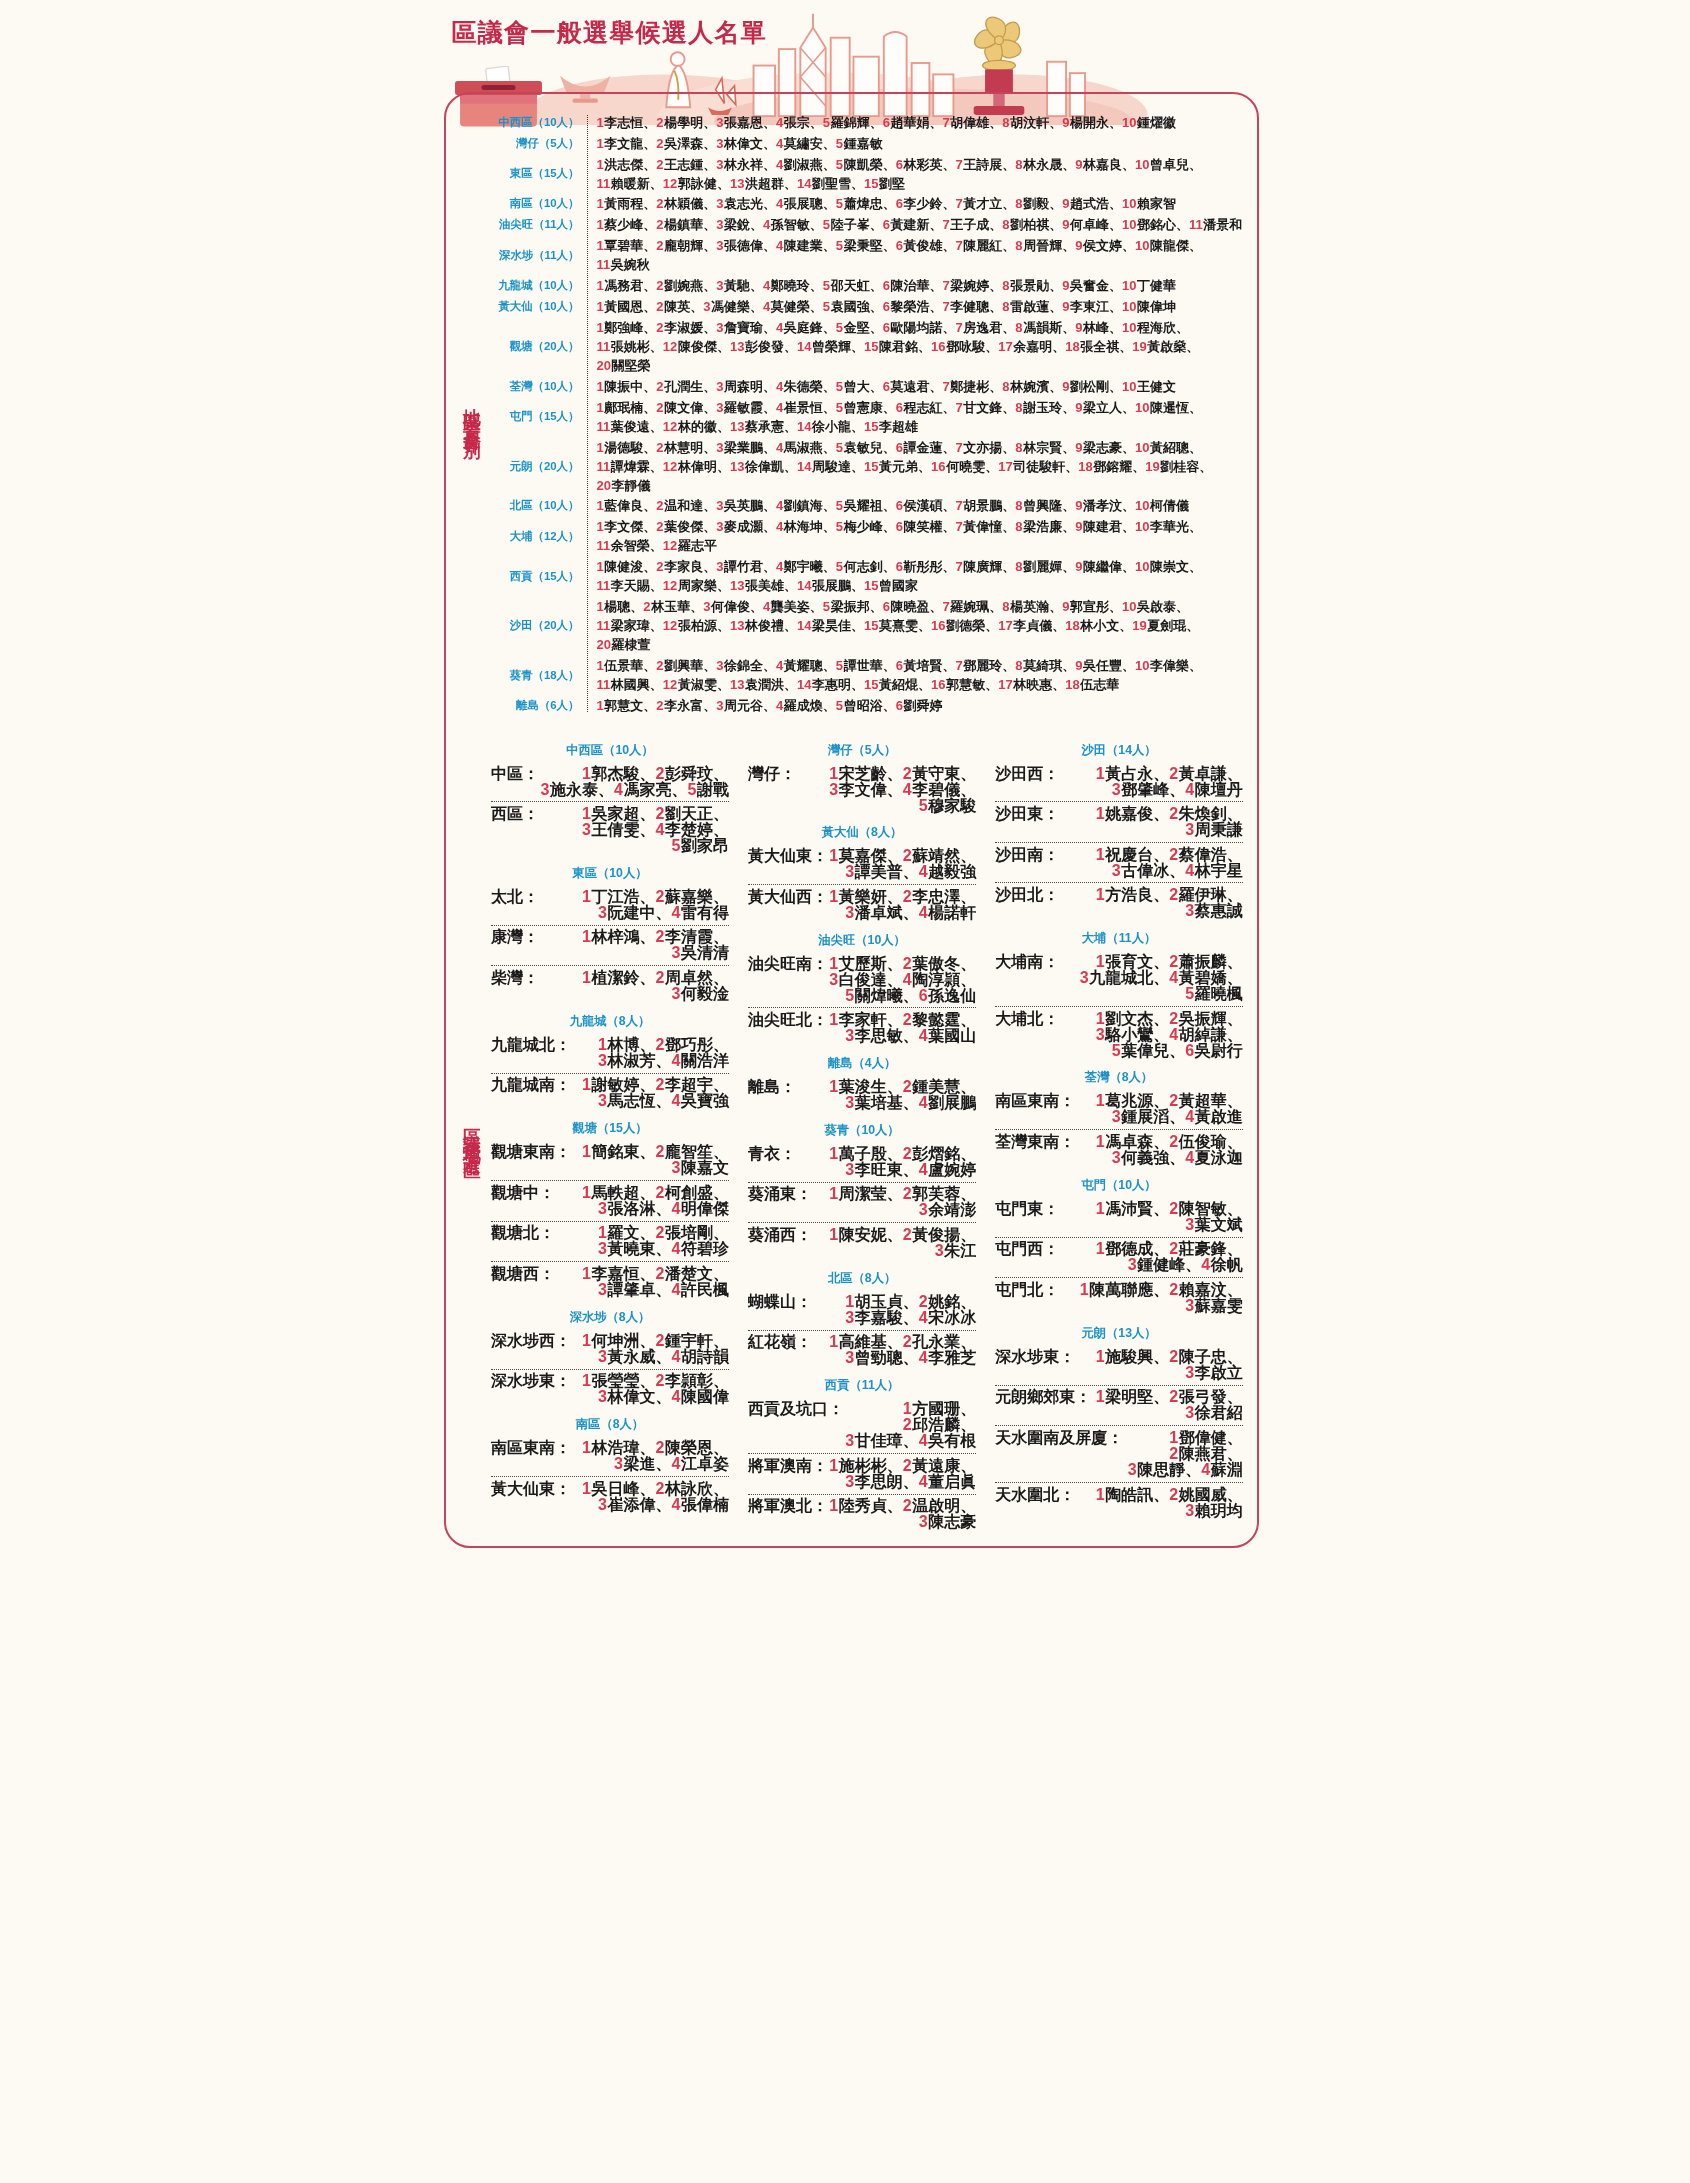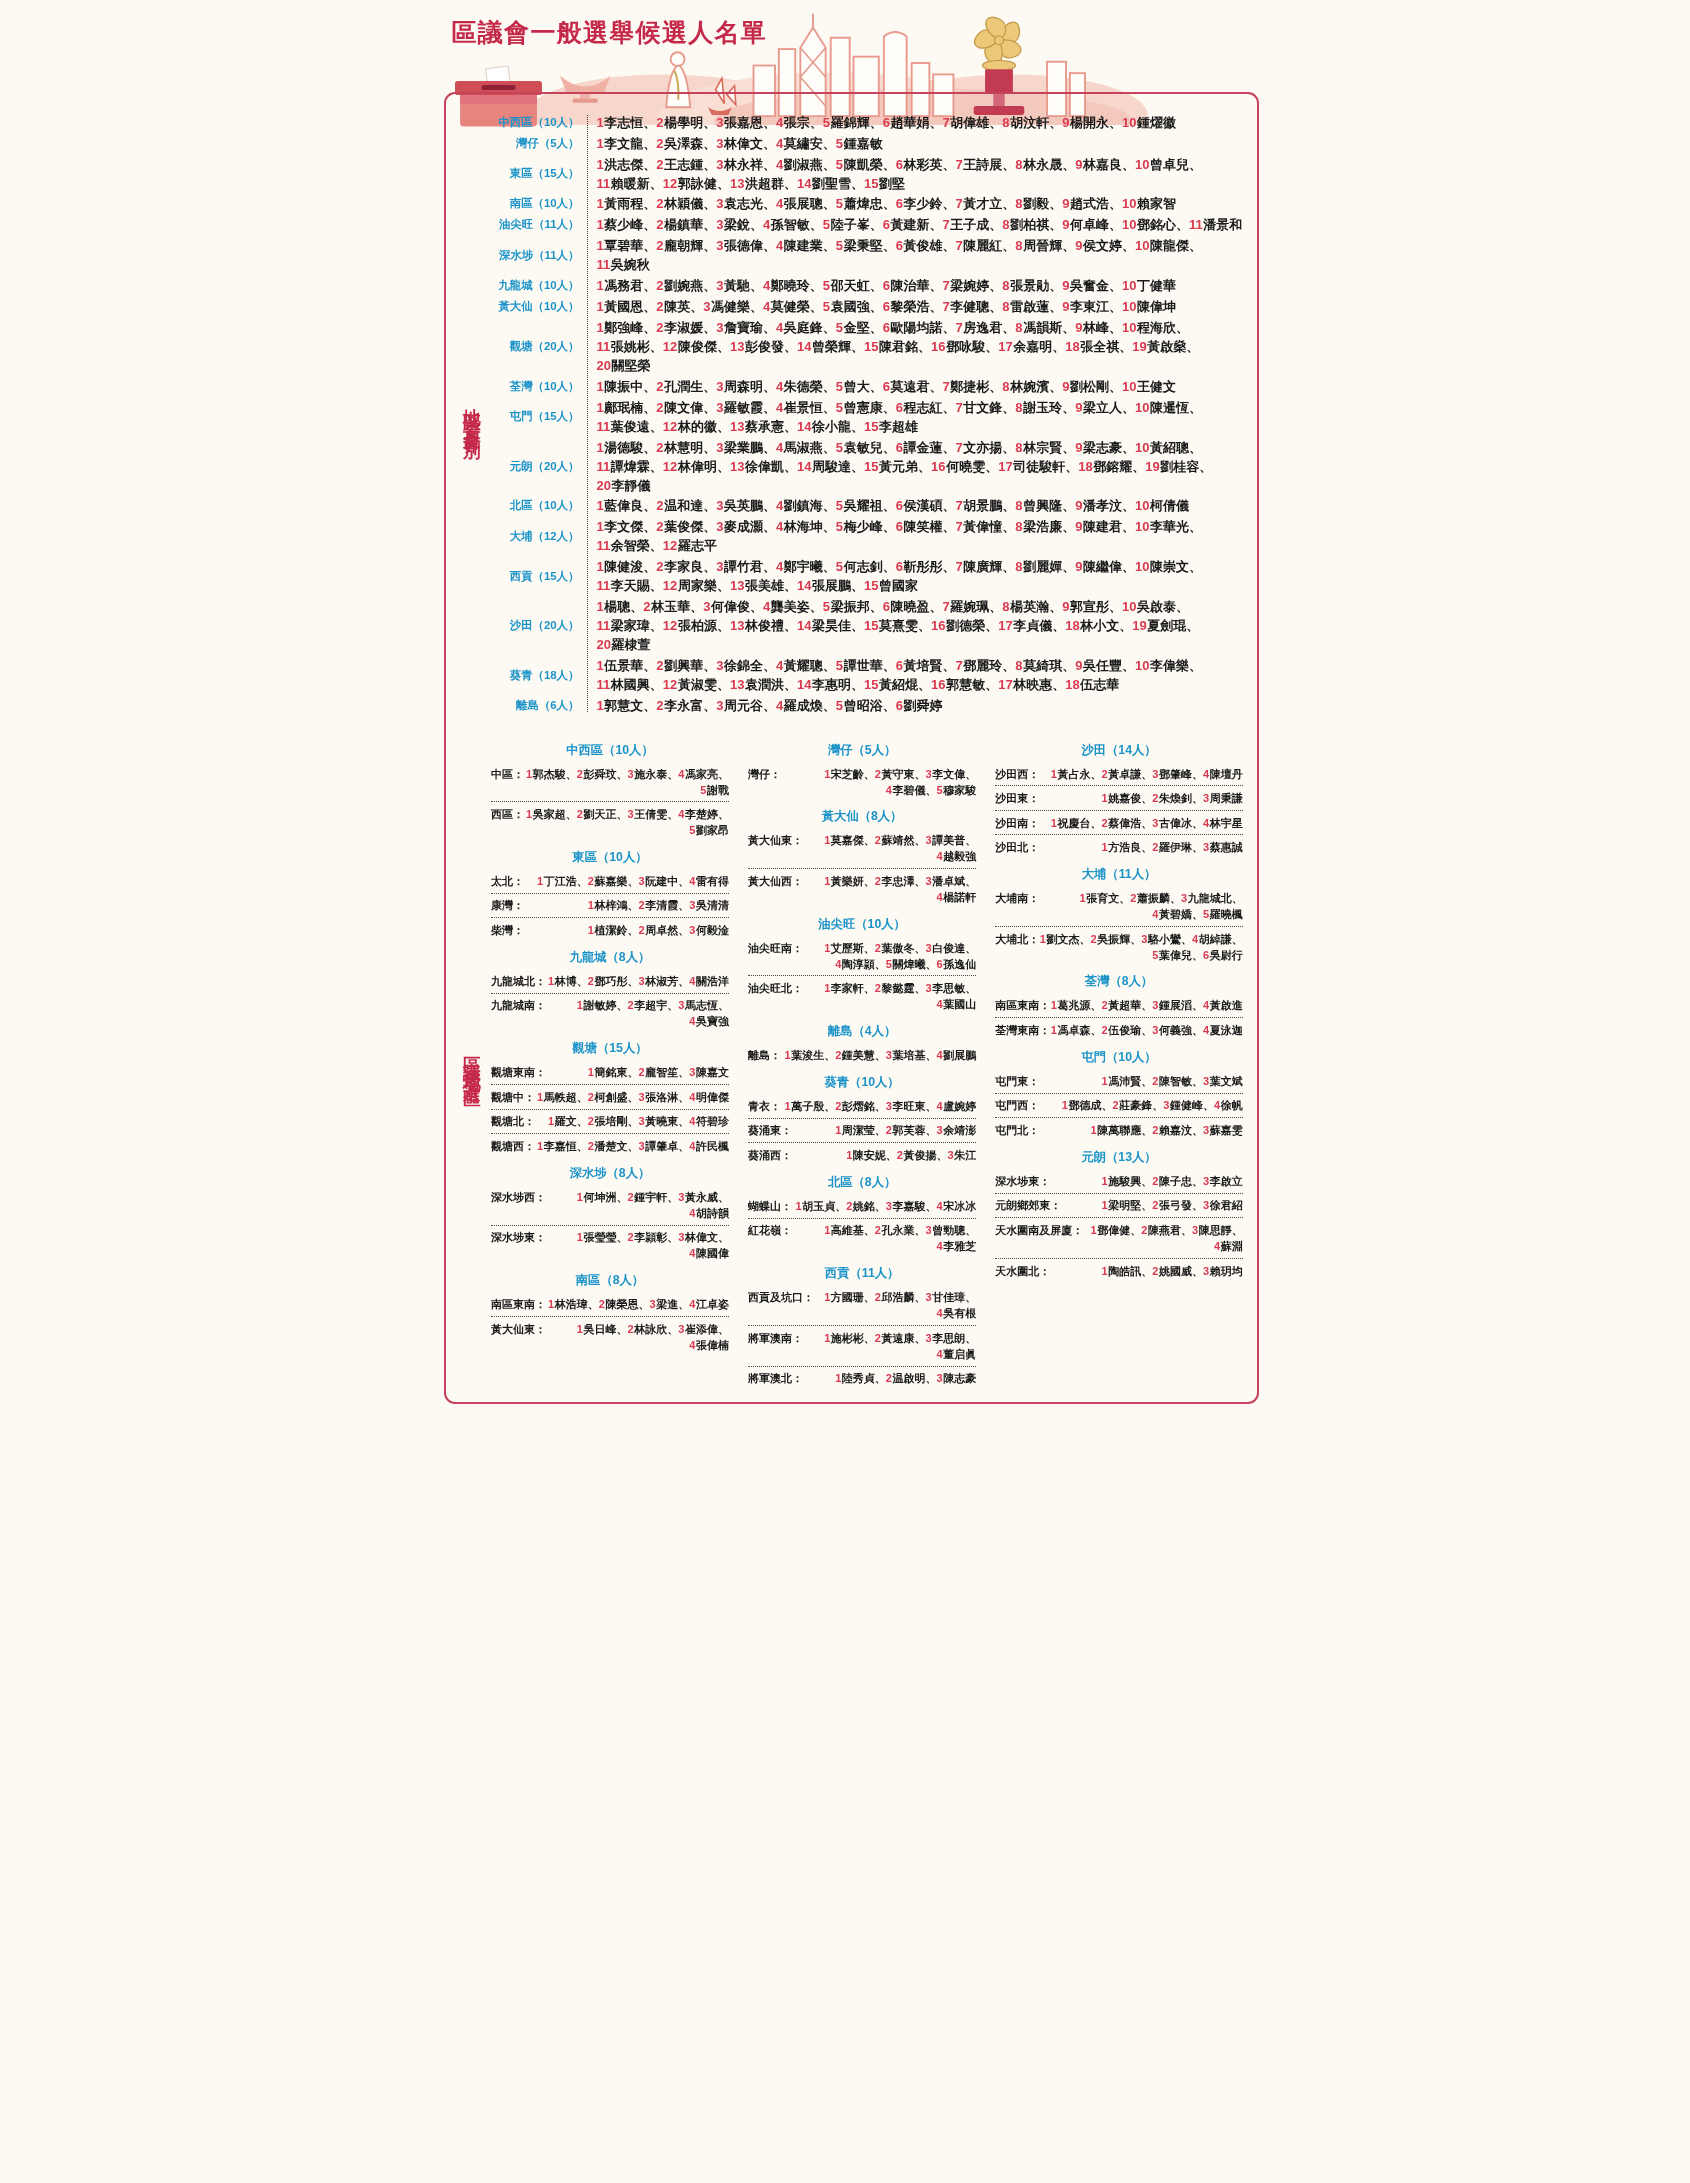--- a/index.html
+++ b/index.html
@@ -24,21 +24,21 @@
     letter-spacing:1.3px;z-index:2;white-space:nowrap;
   }
   .skyline{position:absolute;left:95px;top:1.3px;z-index:0;}
   .ballot-box{position:absolute;left:28px;top:66px;z-index:3;}
 
   
   .panel{
     position:relative;z-index:1;
     margin:0 8.9px 6.3px 21.5px;
     border:2.5px solid #c5445c;
-    border-radius:11px;
+    border-radius:26px;
     background:transparent;
     padding:15px 8.9px 11.4px 5px;
   }
 
   .section{display:flex;align-items:stretch;}
   .side-col{width:40px;flex:0 0 40px;display:flex;align-items:center;justify-content:center;}
   .side-label{
     writing-mode:vertical-rl;text-orientation:upright;
     font-size:17.7px;font-weight:bold;color:var(--crimson);
     letter-spacing:5.7px;line-height:1;
@@ -63,21 +63,21 @@
 
   
   .section-constituency{margin-top:16.4px;}
   .cols{flex:1;display:grid;grid-template-columns:1fr 0.96fr 1.04fr;gap:0 19px;padding-right:5px;}
   .grp-header{
     text-align:center;color:var(--blue);font-weight:bold;
     font-size:12.3px;padding:7px 0 3.2px;
   }
   .s2-row{
     display:flex;align-items:flex-start;
-    padding:3.8px 0;font-size:11px;font-weight:bold;line-height:16px;
+    padding:3.8px 0;font-size:16px;font-weight:bold;line-height:16px;
   }
   .grp .s2-row:not(:last-child){border-bottom:1.6px dotted #4a4a4a;}
   .area{white-space:nowrap;}
   .s2-cands{flex:1;text-align:right;}
 
   
   .deco-stroke{stroke:var(--salmon);stroke-width:3;fill:#fffdf9;}
 </style>
 </head>
 <body>

